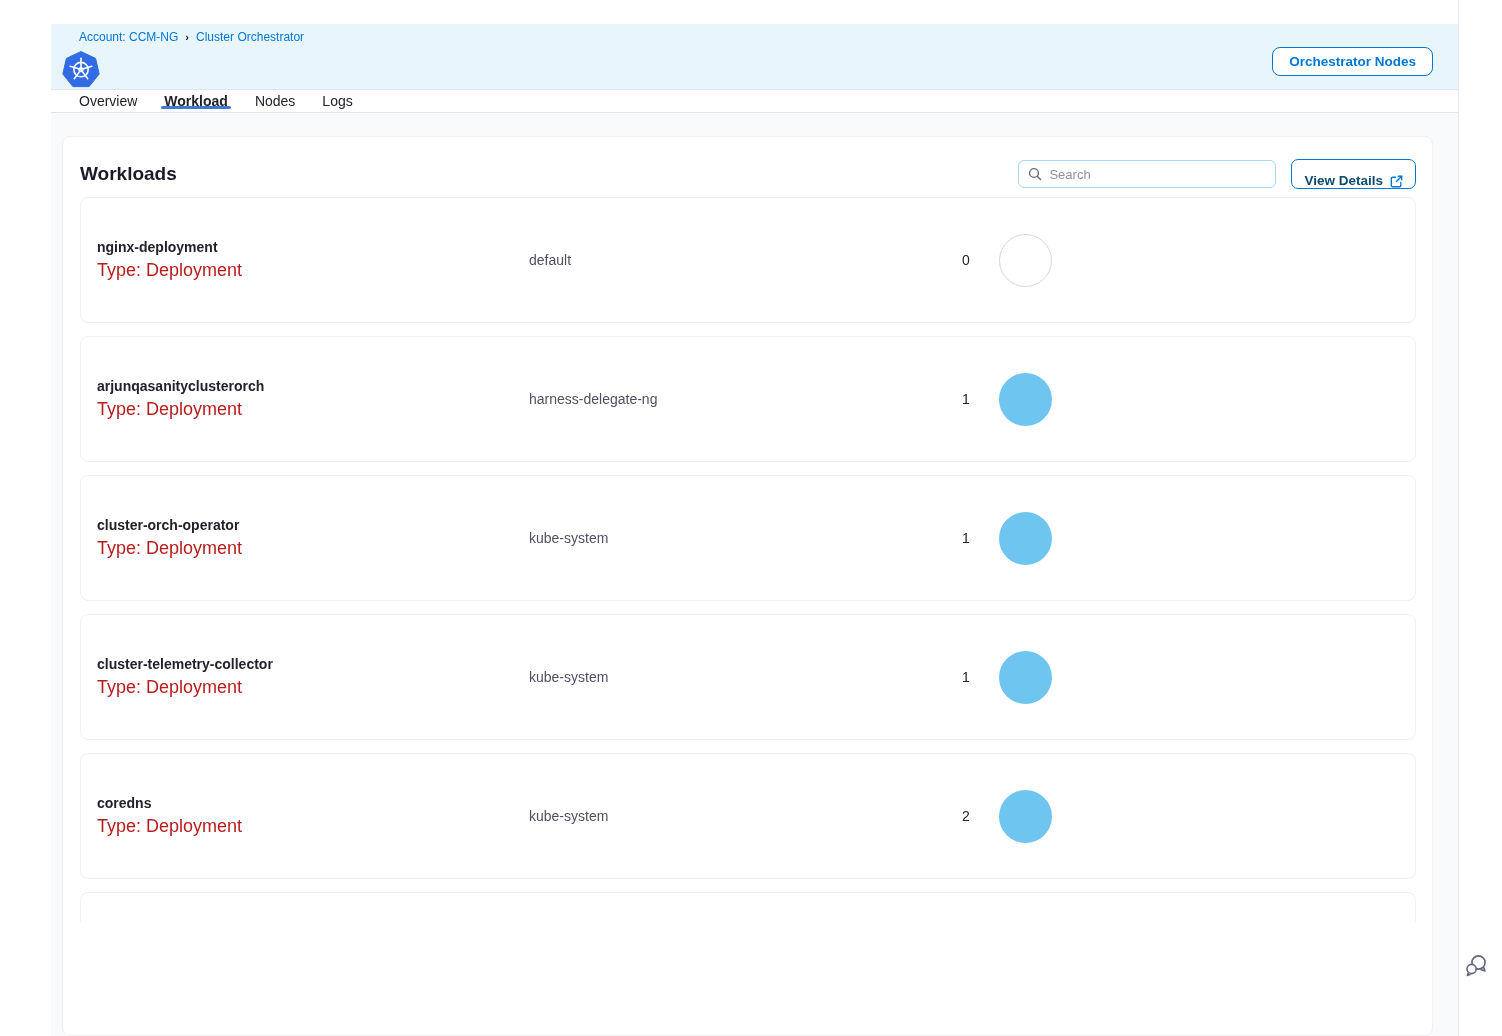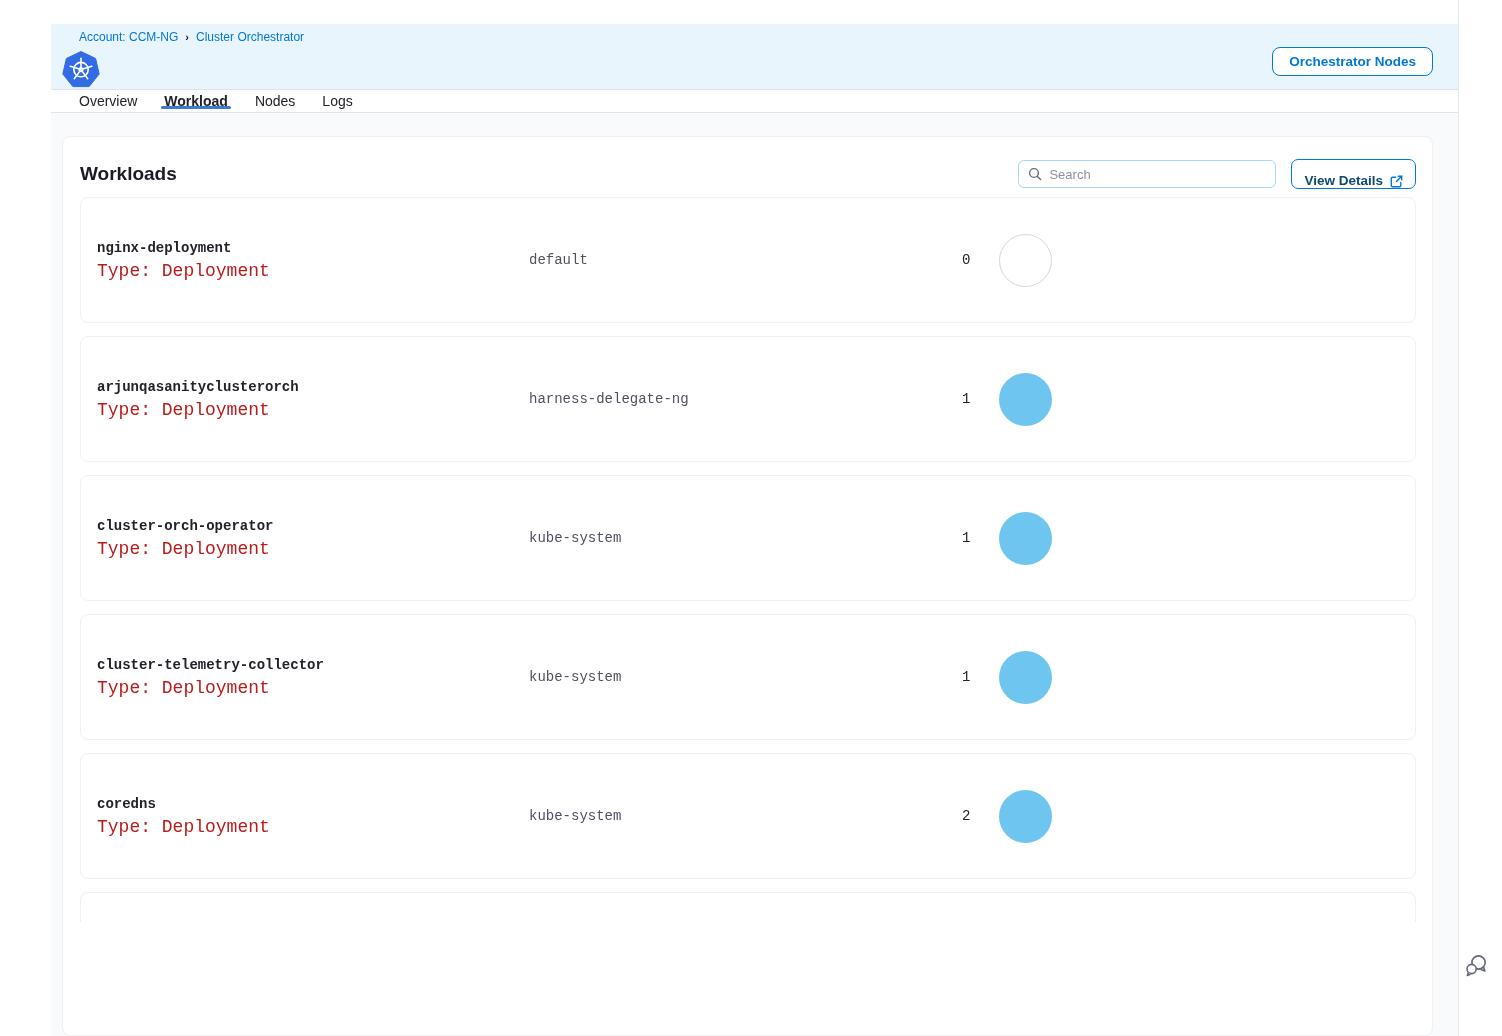--- a/index.html
+++ b/index.html
@@ -48,21 +48,21 @@
   .search-box input::placeholder { color:#8f90a0; }
   .viewdetails-btn { height:30px; padding:0 12px; display:flex; align-items:flex-end; gap:7px;
     background:#fff; border:1px solid #0278d5; border-radius:7px; color:#0c4a6e;
     font-size:13.5px; font-weight:700; cursor:pointer; font-family:inherit; }
 
   
   .thead { margin-top:20px; height:33px; background:#f3f3f8; display:grid;
     grid-template-columns:432px 427px 1fr; align-items:center; }
   .thead .th { font-size:11px; font-weight:700; letter-spacing:.4px; color:#3a3b4a;
     text-transform:uppercase; padding-left:16px; }
-  .rows { margin-top:8px;font-family:Liberation Mono, monospace; }
+  .rows { margin-top:8px; }
   .row-card { height:126px; border:1px solid #eef0f3; border-radius:8px; background:#fff;
     margin-bottom:13px; display:grid; grid-template-columns:432px 427px 1fr; align-items:center; cursor:pointer; }
   .cell-name { padding-left:16px; }
   .wl-name { font-size:14px; font-weight:700; color:#22222a; }
   .wl-type { font-size:18px; color:#b91c1c; margin-top:5px; }
   .cell-ns { padding-left:16px; font-size:14px; color:#4f5162; }
   .cell-replicas { padding-left:22px; display:flex; align-items:center; }
   .replica-count { font-size:14px; color:#22222a; min-width:9px; }
   .replica-circle { width:53px; height:53px; border-radius:50%; margin-left:28px; }
   .replica-circle.filled { background:#6ec5ef; }

